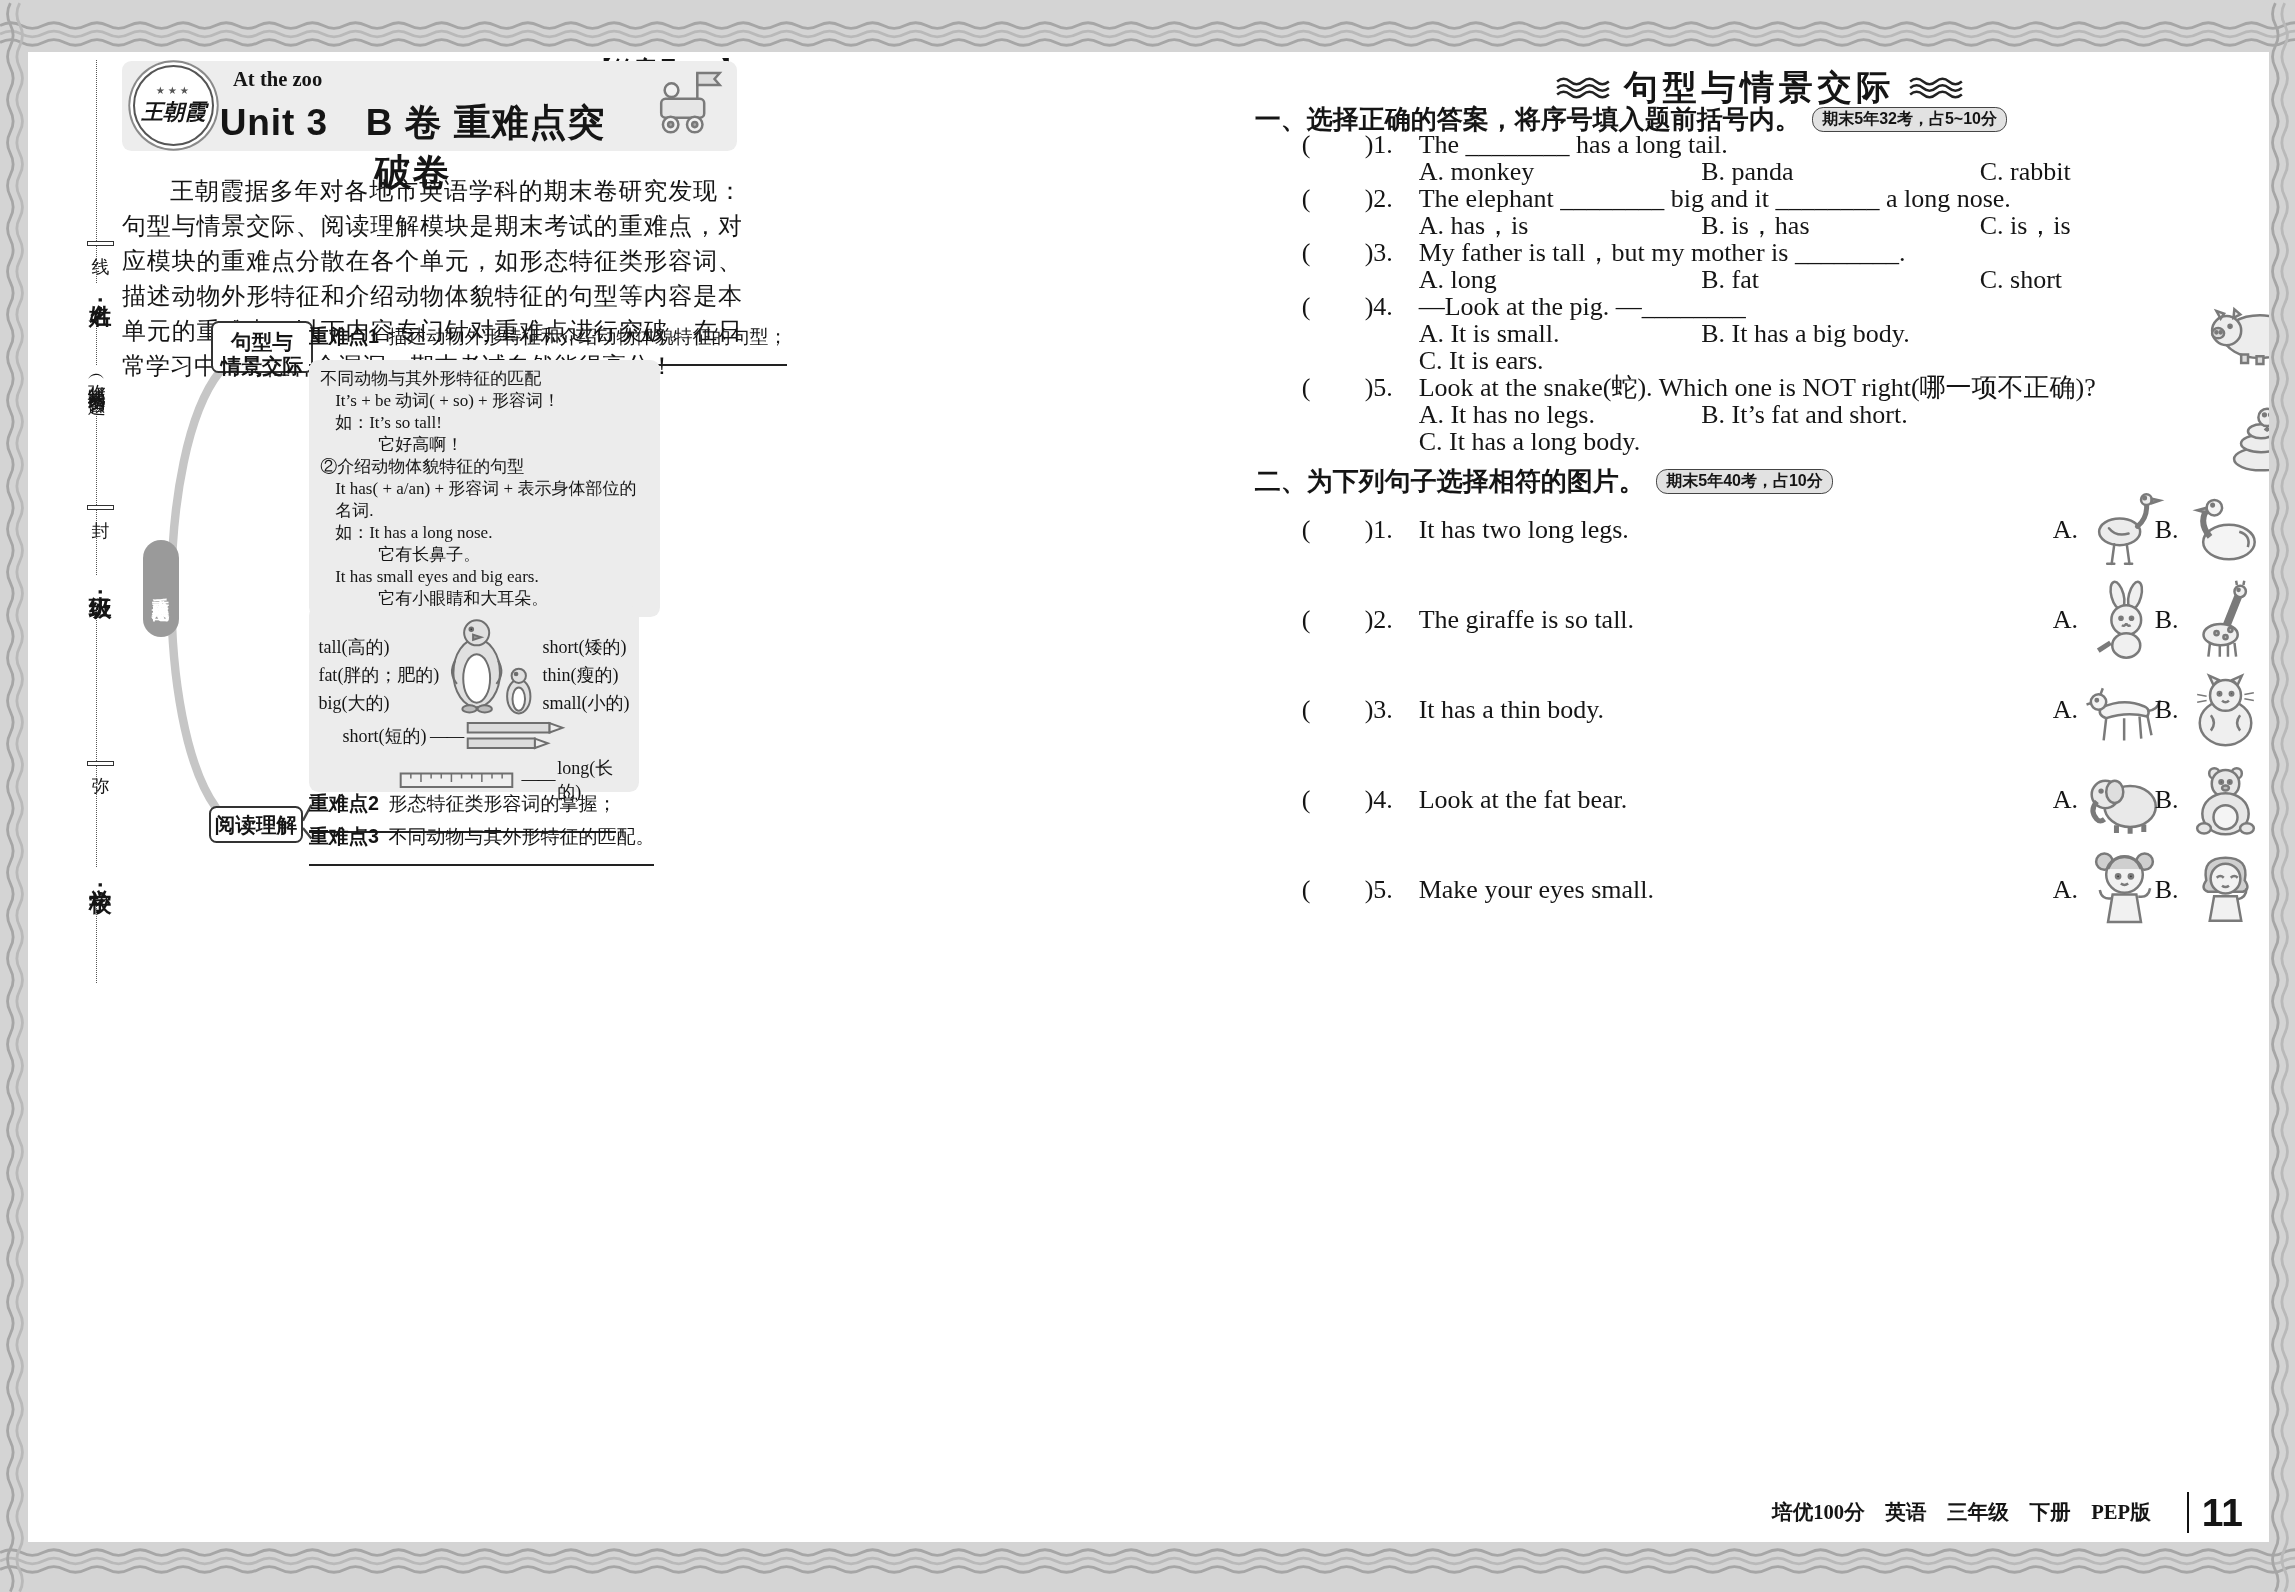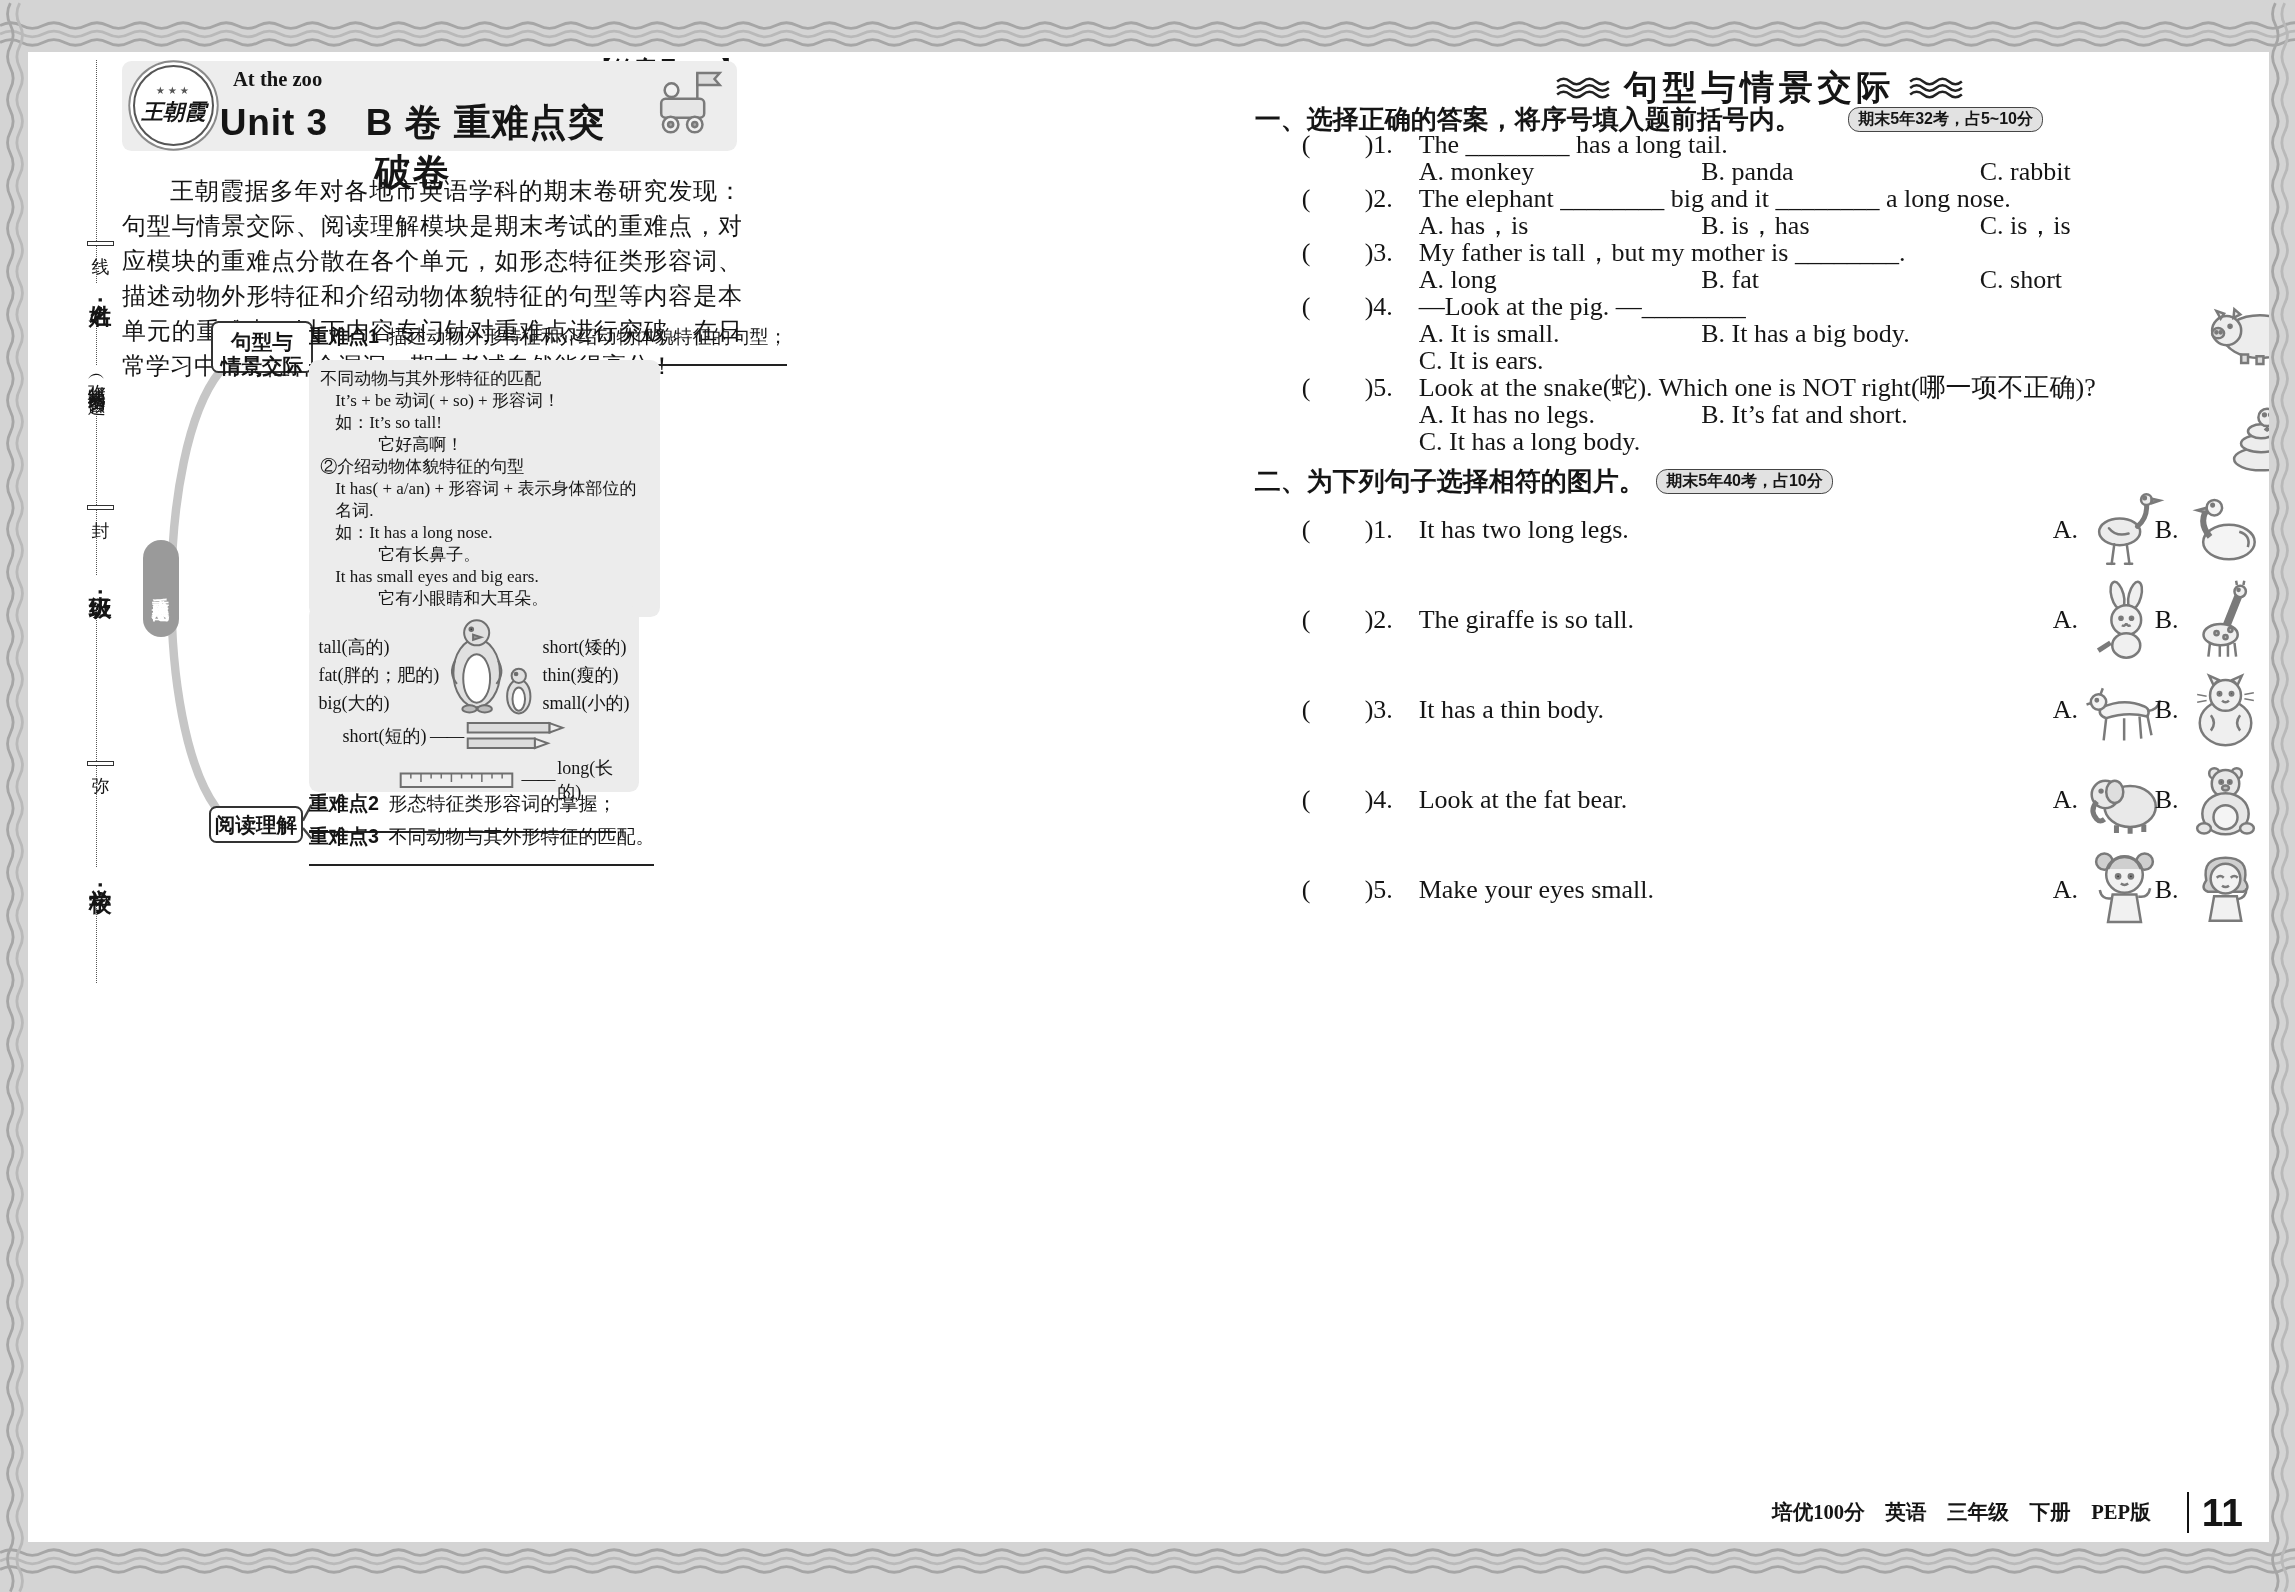--- a/index.html
+++ b/index.html
@@ -90,21 +90,21 @@
 
   
   .right-col { position: absolute; left: 1223px; top: 0; width: 1017px; height: 1489px; }
   .sec-row { position: absolute; top: 13px; left: 0; right: 0;
              display: flex; align-items: center; justify-content: center; gap: 13px; }
   .sec-title { font-size: 34px; font-weight: bold; letter-spacing: 4.7px;
                font-family: "Liberation Sans","DejaVu Sans",sans-serif; }
   .part-head { position: absolute; left: 3.7px; display: flex; align-items: center;
                font-family: "Liberation Sans","DejaVu Sans",sans-serif;
                font-size: 26px; font-weight: bold; }
-  .p1-head { top: 50px; gap: 36px; } .p2-head { top: 412px; }
+  .p1-head { top: 50px; } .p2-head { top: 412px; }
   .badge { margin-left: 11.2px; font-size: 16px; font-weight: bold; border: 1.9px solid #444;
            background: #e2e2e2; border-radius: 11.2px; padding: 0.9px 9.4px; white-space: nowrap; }
   .p1-body { position: absolute; top: 79px; left: 3.7px; right: 0; font-size: 26px; line-height: 27px; }
   .qline { position: relative; padding-left: 164px; }
   .paren { position: absolute; left: 47px; }
   .qnum  { position: absolute; left: 110px; }
   .opts  { padding-left: 164px; }
   .opt   { display: inline-block; }
   .w295  { width: 276px; } .w290 { width: 272px; }
   .q-img { position: absolute; }

